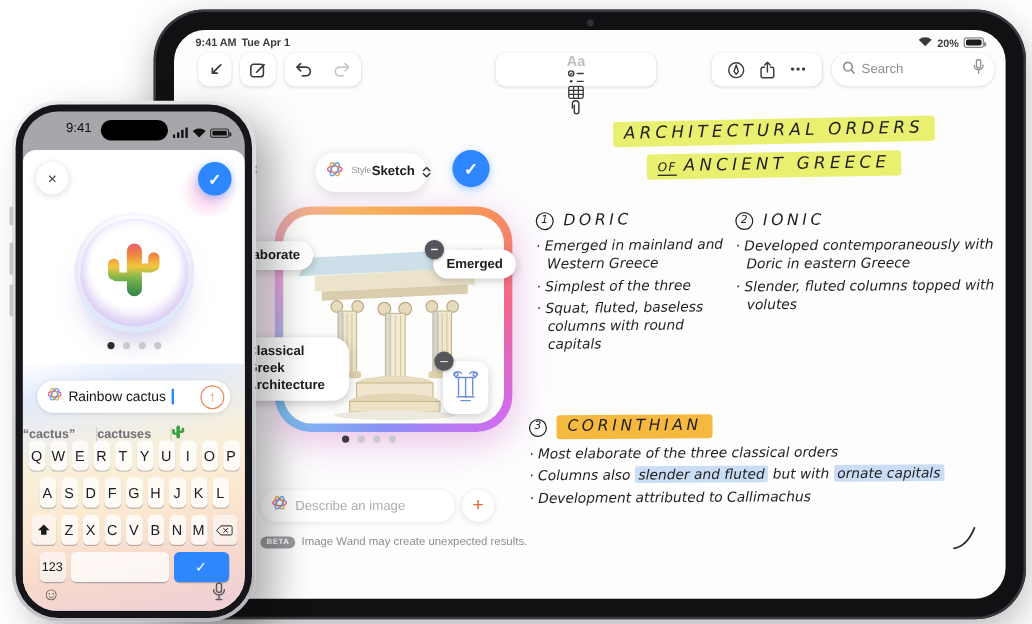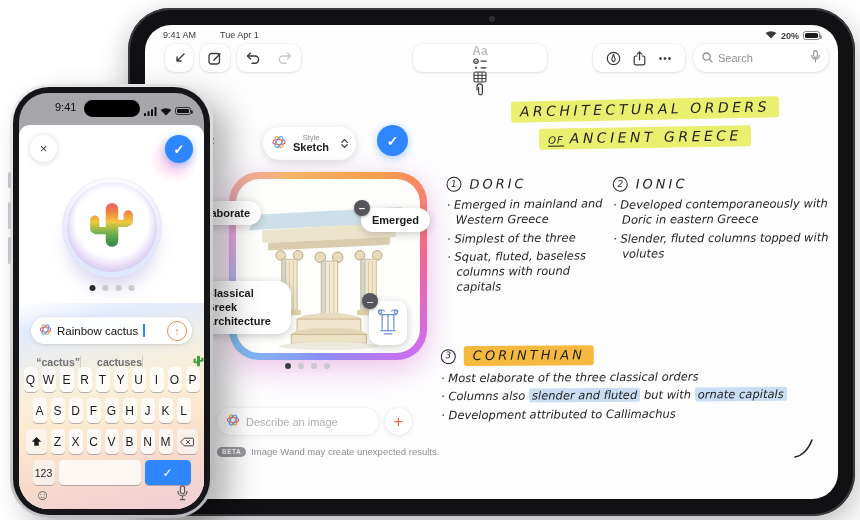--- a/index.html
+++ b/index.html
@@ -7,21 +7,21 @@
   .stage { position:relative; width:860px; height:520px; background:#fff; overflow:hidden; }
 
   
   .ipad { position:absolute; left:128px; top:8px; width:727px; height:508px;
           background:#111114; border-radius:42px;
           box-shadow:0 10px 30px rgba(0,0,0,.28), inset 0 0 0 2px #3a3a40; }
   .ipad-cam { position:absolute; left:50%; top:8px; width:6px; height:6px; margin-left:-3px;
           border-radius:50%; background:#2e2e36; }
   .ipad-screen { position:absolute; inset:17px; background:#fdfdfe; border-radius:26px; overflow:hidden; }
 
-  .ipad-status { position:absolute; left:18px; top:5px; font-size:9px; font-weight:400; color:#3a3a3c; display:flex; gap:24px; }
+  .ipad-status { position:absolute; left:18px; top:5px; font-size:9px; font-weight:700; color:#3a3a3c; display:flex; gap:4px; }
   .ipad-status-right { position:absolute; right:18px; top:5px; display:flex; align-items:center; gap:4px; font-size:9px; font-weight:700; color:#3a3a3c; }
   .batt { position:relative; width:17px; height:9px; border:1px solid #8a8a8e; border-radius:2.5px; }
   .batt::before { content:""; position:absolute; inset:1px; background:#1c1c1e; border-radius:1.5px; }
   .batt::after { content:""; position:absolute; right:-3px; top:2.5px; width:2px; height:4px; background:#8a8a8e; border-radius:0 2px 2px 0; }
 
   .tb { position:absolute; top:19px; height:28px; background:#fff; border-radius:9px;
         box-shadow:0 0 0 .5px rgba(0,0,0,.05), 0 1px 3px rgba(0,0,0,.10);
         display:flex; align-items:center; justify-content:space-evenly; color:#3a3a3c; }
   .tb svg { display:block; }
   .aa { font-size:12px; font-weight:700; color:#bfbfc4; }
@@ -49,21 +49,21 @@
   .doric { left:302px; top:150px; width:168px; transform:rotate(-.6deg); }
   .ionic { left:468px; top:150px; width:220px; transform:rotate(-.4deg); }
   .corin { left:296px; top:320px; width:352px; transform:rotate(-.4deg); }
 
   .curl { position:absolute; left:648px; top:412px; }
 
   
   .wand-close { position:absolute; left:62px; top:108px; font-size:14px; color:#8e8e93; }
   .style-pill { position:absolute; left:118px; top:102px; width:93px; height:33px; border-radius:17px; background:#fff;
         box-shadow:0 2px 10px rgba(0,0,0,.14); display:flex; align-items:center; padding:0 8px; gap:6px; }
-  .style-txt { display:flex; flex-direction:column; line-height:1.05;text-align:center; }
+  .style-txt { display:flex; flex-direction:row; line-height:1.05;text-align:center; }
   .style-lab { font-size:7.5px; color:#8e8e93; }
   .style-val { font-size:11px; font-weight:700; color:#1c1c1e; }
   .chev { margin-left:auto; display:flex; flex-direction:column; gap:1px; }
   .wand-check { position:absolute; left:232px; top:100px; width:31px; height:31px; border-radius:50%; background:#2e87ff;
         color:#fff; font-size:14px; font-weight:700; display:flex; align-items:center; justify-content:center;
         box-shadow:0 2px 8px rgba(46,135,255,.4); }
 
   .img-card { position:absolute; left:84px; top:147px; width:198px; height:188px; border-radius:30px; padding:7px;
         background:conic-gradient(from 30deg, #f79d4f, #f2668c, #cf6def, #8a8ef5, #7fc3f0, #e7a3e0, #f6b464, #f79d4f);
         box-shadow:0 8px 30px rgba(210,120,200,.45); }
@@ -133,21 +133,21 @@
 
   .p-prompt { position:absolute; left:12px; right:12px; top:192px; height:27px; border-radius:14px;
         background:rgba(255,255,255,.96); box-shadow:0 0 0 .5px rgba(0,0,0,.05), 0 1px 4px rgba(0,0,0,.10);
         display:flex; align-items:center; padding:0 5px 0 8px; gap:5px; }
   .p-prompt .val { font-size:11.5px; color:#111; }
   .caret { width:1.5px; height:13px; background:#2e87ff; }
   .send { margin-left:auto; width:20px; height:20px; border-radius:50%; border:1.5px solid #e8875a; color:#e8875a;
         background:#fff; font-size:11px; font-weight:700; display:flex; align-items:center; justify-content:center; }
 
   .sugg { position:absolute; left:0; right:0; top:226px; height:22px; display:flex; align-items:center; }
-  .sugg .cell { flex:1; text-align:right; font-size:10.5px; color:#6f6f74; font-weight:600; }
+  .sugg .cell { flex:1; text-align:left; font-size:10.5px; color:#6f6f74; font-weight:600; }
   .sugg .sep { width:1px; height:13px; background:rgba(60,60,67,.18); }
 
   .kb { position:absolute; left:4px; right:4px; top:242px; }
   .krow { display:flex; justify-content:center; gap:4px; margin-bottom:6px; }
   .key { width:14px; height:25px; border-radius:4.5px; background:rgba(255,255,255,.78);
         box-shadow:0 1px 0 rgba(110,110,125,.5); font-size:12px; color:#1b1b1d;
         display:flex; align-items:center; justify-content:center; }
   .key.fn { width:21px; background:rgba(252,252,254,.6); }
   .key.k123 { width:22px; font-size:10.5px; background:rgba(252,252,254,.6); }
   .key.space { width:82px; }

